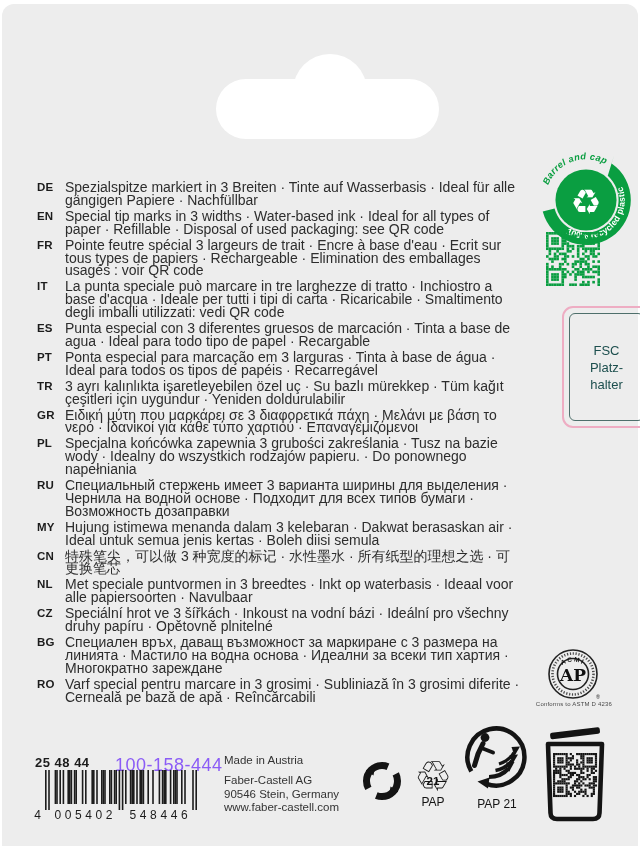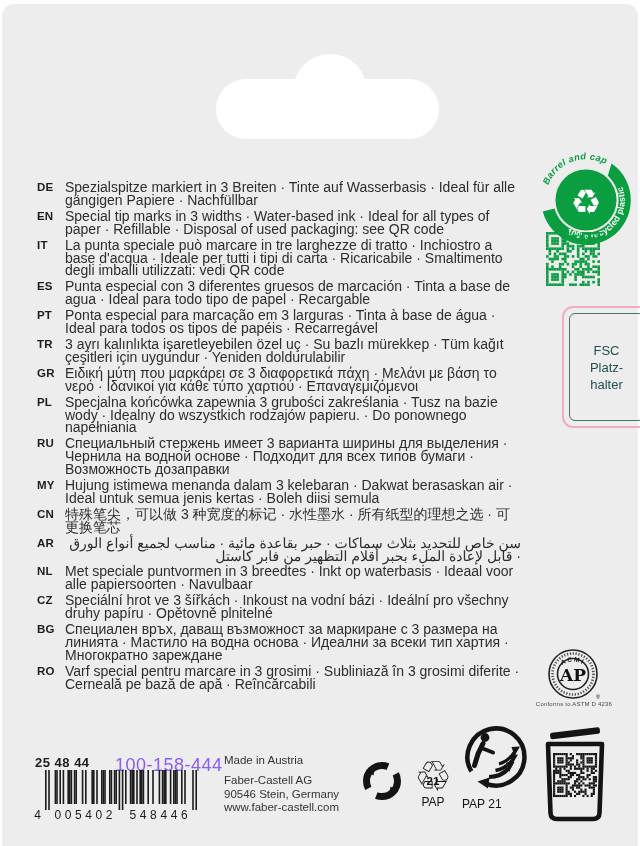--- a/index.html
+++ b/index.html
@@ -60,41 +60,45 @@
   .company-block{position:absolute;left:222px;top:770px;font-size:11.5px;line-height:13.5px;color:#333;}
   .greendot-svg{position:absolute;left:360px;top:757px;width:40px;height:40px;}
   .mobius{position:absolute;left:406px;top:752px;width:50px;height:58px;text-align:center;}
   .mobius-glyph{font-size:42px;line-height:42px;color:#141414;}
   .mobius-num{
     position:absolute;left:0;right:0;top:19px;text-align:center;
     font-size:11.5px;font-weight:bold;color:#141414;
   }
   .mobius-label{font-size:12px;color:#141414;margin-top:-3px;}
   .triman-svg{position:absolute;left:460px;top:720px;width:70px;height:74px;}
-  .triman-label{position:absolute;left:460px;top:793px;width:70px;font-size:12px;color:#141414;}
+  .triman-label{position:absolute;left:460px;top:793px;width:70px;text-align:center;font-size:12px;color:#141414;}
   .bin-svg{position:absolute;left:537px;top:720px;width:72px;height:100px;}
 </style>
 </head>
 <body>
 
 <div class="card">
 
   <div class="hang-bump"></div>
   <div class="hang-slot"></div>
 
   <div class="lang-list">
       <div class="lang-item">
         <span class="lang-code">DE</span>
         <div class="lang-text">Spezialspitze markiert in 3 Breiten · Tinte auf Wasserbasis · Ideal für alle gängigen Papiere · Nachfüllbar</div>
       </div>
       <div class="lang-item">
         <span class="lang-code">EN</span>
         <div class="lang-text">Special tip marks in 3 widths · Water-based ink · Ideal for all types of paper · Refillable · Disposal of used packaging: see QR code</div>
       </div>
       <div class="lang-item">
+        <span class="lang-code">FR</span>
+        <div class="lang-text">Pointe feutre spécial 3 largeurs de trait · Encre à base d'eau · Ecrit sur tous types de papiers · Rechargeable · Elimination des emballages usagés : voir QR code</div>
+      </div>
+      <div class="lang-item">
         <span class="lang-code">IT</span>
         <div class="lang-text">La punta speciale può marcare in tre larghezze di tratto · Inchiostro a base d'acqua · Ideale per tutti i tipi di carta · Ricaricabile · Smaltimento degli imballi utilizzati: vedi QR code</div>
       </div>
       <div class="lang-item">
         <span class="lang-code">ES</span>
         <div class="lang-text">Punta especial con 3 diferentes gruesos de marcación · Tinta a base de agua · Ideal para todo tipo de papel · Recargable</div>
       </div>
       <div class="lang-item">
         <span class="lang-code">PT</span>
         <div class="lang-text">Ponta especial para marcação em 3 larguras · Tinta à base de água · Ideal para todos os tipos de papéis · Recarregável</div>
@@ -115,24 +119,20 @@
         <span class="lang-code">RU</span>
         <div class="lang-text">Специальный стержень имеет 3 варианта ширины для выделения · Чернила на водной основе · Подходит для всех типов бумаги · Возможность дозаправки</div>
       </div>
       <div class="lang-item">
         <span class="lang-code">MY</span>
         <div class="lang-text">Hujung istimewa menanda dalam 3 kelebaran · Dakwat berasaskan air · Ideal untuk semua jenis kertas · Boleh diisi semula</div>
       </div>
       <div class="lang-item">
         <span class="lang-code">CN</span>
         <div class="lang-text">特殊笔尖，可以做 3 种宽度的标记 · 水性墨水 · 所有纸型的理想之选 · 可更换笔芯</div>
-      </div>
-      <div class="lang-item">
-        <span class="lang-code">AR</span>
-        <div class="lang-text rtl" dir="rtl">سن خاص للتحديد بثلاث سماكات · حبر بقاعدة مائية · مناسب لجميع أنواع الورق · قابل لإعادة الملء بحبر أقلام التظهير من فابر كاستل</div>
       </div>
       <div class="lang-item">
         <span class="lang-code">NL</span>
         <div class="lang-text">Met speciale puntvormen in 3 breedtes · Inkt op waterbasis · Ideaal voor alle papiersoorten · Navulbaar</div>
       </div>
       <div class="lang-item">
         <span class="lang-code">CZ</span>
         <div class="lang-text">Speciální hrot ve 3 šířkách · Inkoust na vodní bázi · Ideální pro všechny druhy papíru · Opětovně plnitelné</div>
       </div>
       <div class="lang-item">

